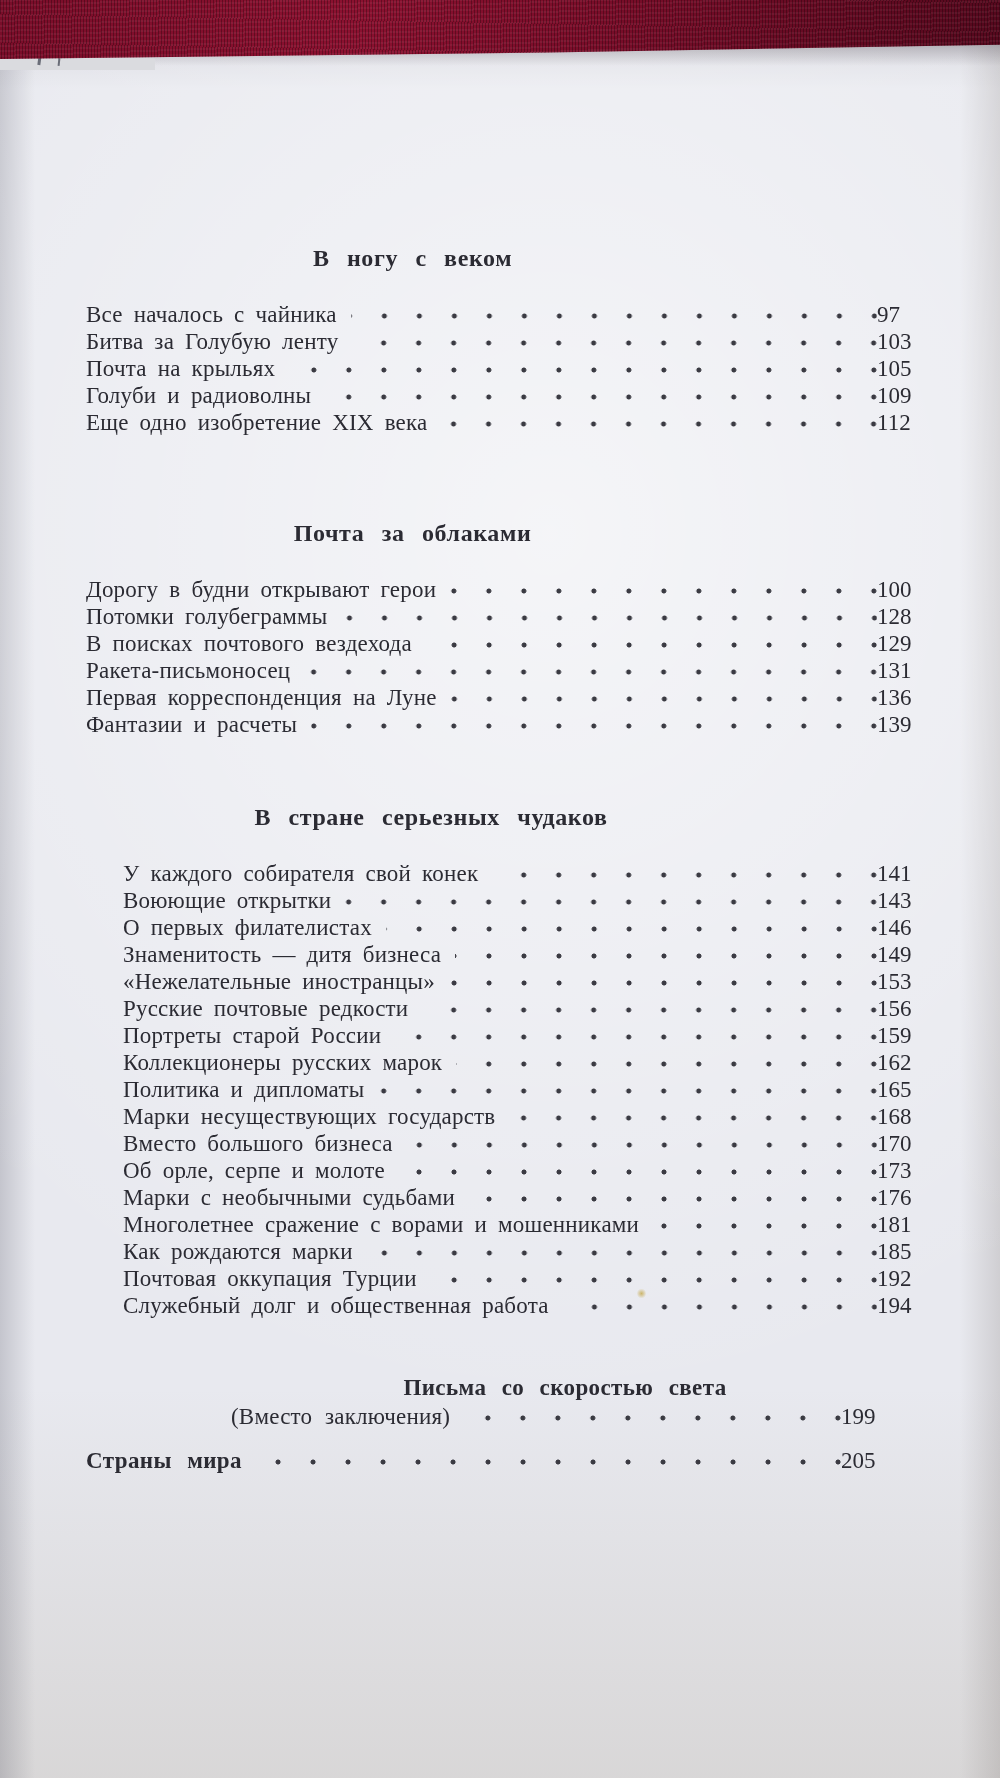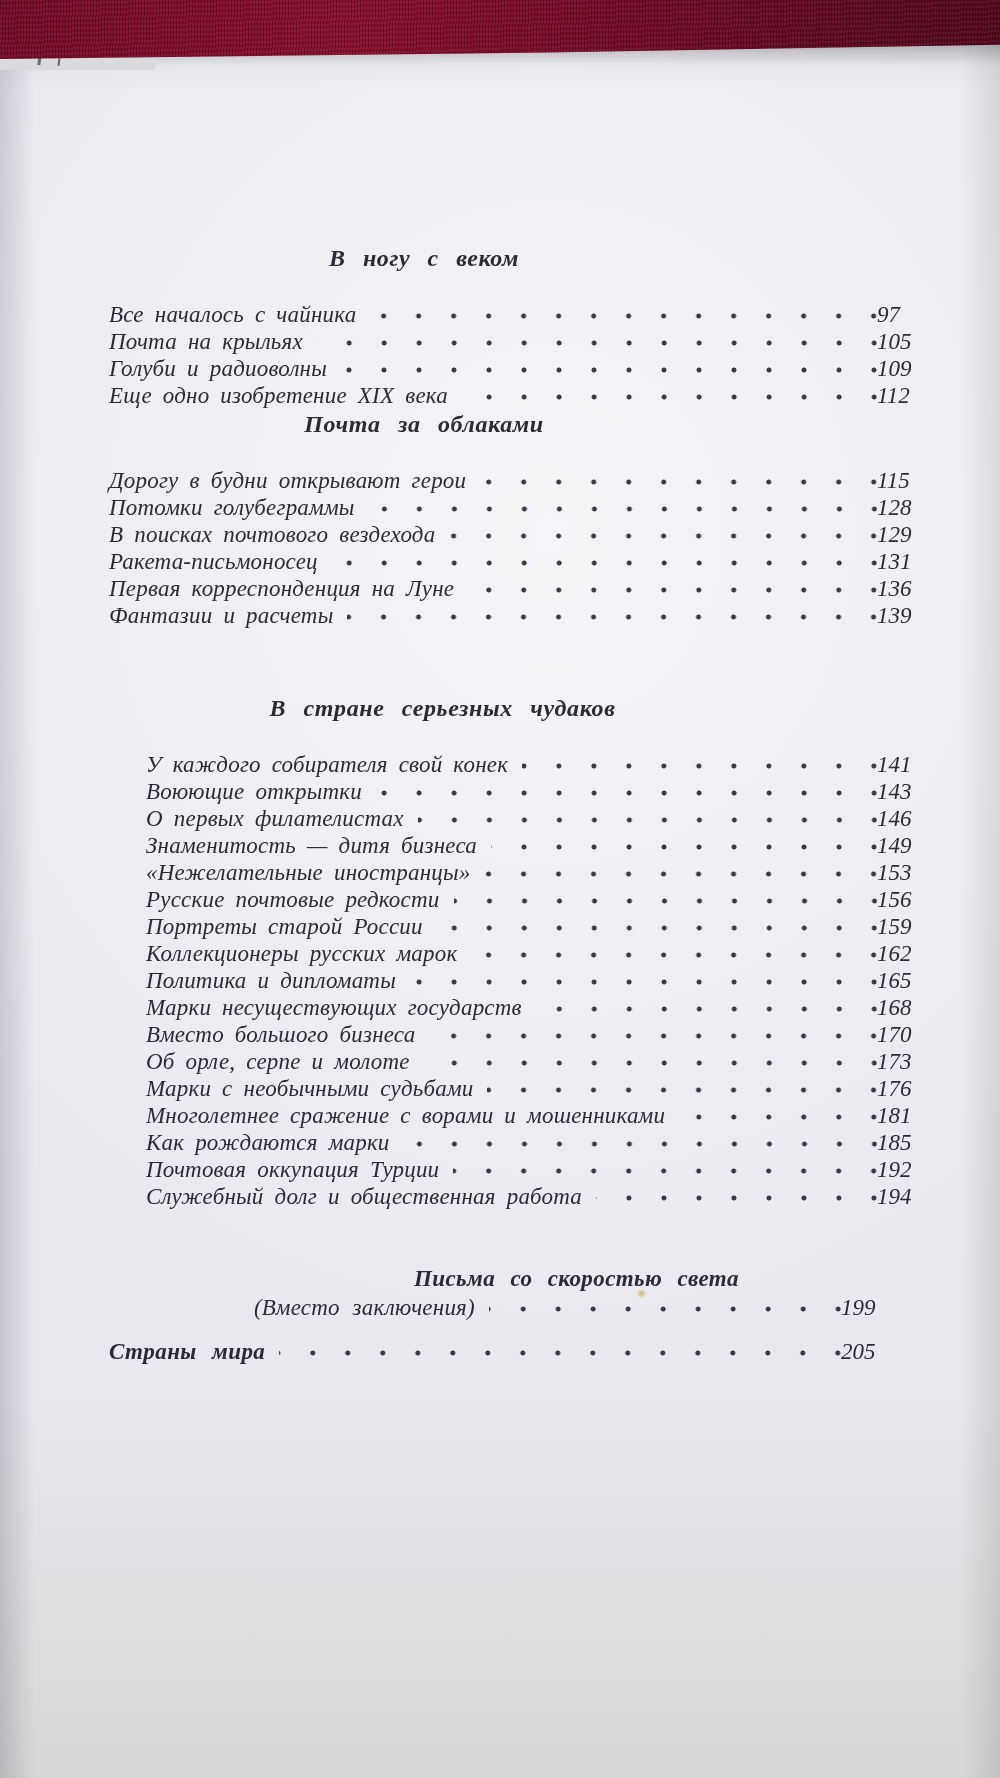--- a/index.html
+++ b/index.html
@@ -46,31 +46,30 @@
     clip-path:polygon(0 0,100% 0,100% 70%,55% 82%,0 92%);
   }
   .stain{
     position:absolute;width:9px;height:11px;border-radius:50%;z-index:2;
     background:radial-gradient(circle, rgba(196,168,74,0.8), rgba(196,168,74,0) 70%);
     left:637px;top:1288px;
   }
   
   .toc{
     position:absolute;inset:0;z-index:5;
-    padding:243px 65px 0 109px;
+    padding:243px 65px 0 86px;
     color:var(--ink);
     font-size:23px;
-    font-style:italic;
   }
   .section-title{
     font-weight:bold;text-align:center;padding-right:196px;
     font-size:24px;line-height:30px;letter-spacing:0.6px;word-spacing:0.45em;
     margin:0 0 28px 0;
   }
-  .sec-2{}
+  .sec-2{margin-top:82px;}
   .sec-3{margin-top:64px;margin-left:37px;}
   .row{display:flex;align-items:baseline;line-height:27px;}
   .row .title{white-space:nowrap;word-spacing:0.22em;letter-spacing:0.2px;}
   .leader{
     flex:1 1 auto;height:11px;margin-left:14px;min-width:18px;
     background-image:radial-gradient(circle at 3px 3px, var(--ink-dot) 2.1px, rgba(0,0,0,0) 2.9px);
     background-size:35px 6px;background-repeat:repeat-x;
     background-position:right 6px bottom 3px;
   }
   .pagenum{flex:0 0 58px;white-space:nowrap;}
@@ -100,20 +99,25 @@
   <div class="toc-section sec-1">
     <h2 class="section-title">В ногу с веком</h2>
     <div class="entries">
 
         <div class="row">
           <span class="title">Все началось с чайника</span>
           <span class="leader"></span>
           <span class="pagenum">97</span>
         </div>
 
+        <div class="row">
+          <span class="title">Битва за Голубую ленту</span>
+          <span class="leader"></span>
+          <span class="pagenum">103</span>
+        </div>
 
         <div class="row">
           <span class="title">Почта на крыльях</span>
           <span class="leader"></span>
           <span class="pagenum">105</span>
         </div>
 
         <div class="row">
           <span class="title">Голуби и радиоволны</span>
           <span class="leader"></span>
@@ -128,21 +132,21 @@
       </div>
   </div>
 
   <div class="toc-section sec-2">
     <h2 class="section-title">Почта за облаками</h2>
     <div class="entries">
 
         <div class="row">
           <span class="title">Дорогу в будни открывают герои</span>
           <span class="leader"></span>
-          <span class="pagenum">115</span>
+          <span class="pagenum">100</span>
         </div>
 
         <div class="row">
           <span class="title">Потомки голубеграммы</span>
           <span class="leader"></span>
           <span class="pagenum">128</span>
         </div>
 
         <div class="row">
           <span class="title">В поисках почтового вездехода</span>

